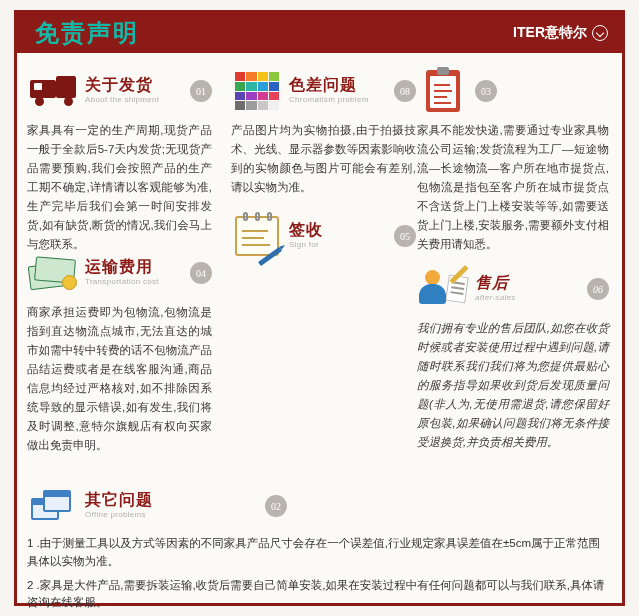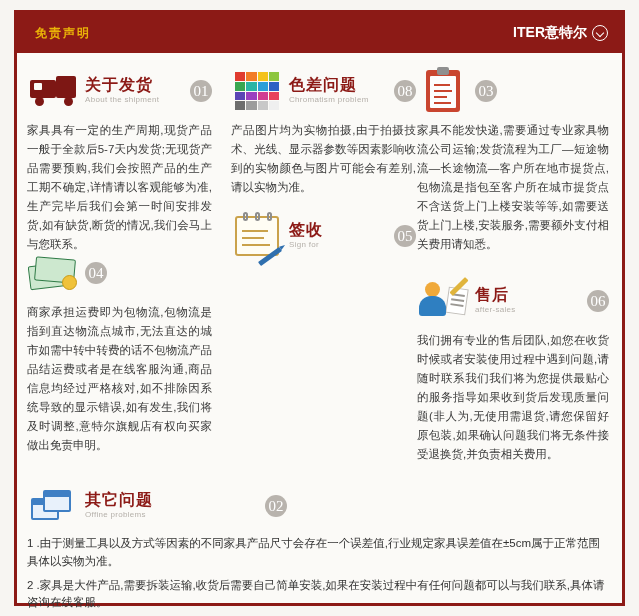--- a/index.html
+++ b/index.html
@@ -29,22 +29,22 @@
     left: 0; top: 0;
     width: 605px;
     height: 40px;
     background: #8c1a16;
     display: flex;
     align-items: center;
     justify-content: space-between;
     padding: 0 14px 0 18px;
   }
   .header-title {
-    color: #eab308;
-    font-size: 12px;
+    color: #14b8a6;
+    font-size: 24px;
     font-weight: bold;
     letter-spacing: 2px;
   }
   .header-brand {
     display: flex;
     align-items: center;
     gap: 5px;
     color: #ffffff;
     font-size: 14px;
     font-weight: bold;
@@ -98,21 +98,21 @@
     color: #b5b0aa;
     letter-spacing: .3px;
     margin-top: 2px;
   }
   .num {
     flex: 0 0 auto;
     width: 22px; height: 22px;
     border-radius: 50%;
     background: #b8b3ad;
     color: #fff;
-    font-size: 15px;
+    font-size: 10px;
     display: flex; align-items: center; justify-content: center;
     font-family: "Liberation Serif", serif;
   }
   .para {
     font-size: 11.5px;
     color: #3a3a3a;
     line-height: 1.65;
     text-align: justify;
     margin-top: 2px;
   }
@@ -335,20 +335,24 @@
 
       <div class="block col1" style="top:192px;">
         <div class="blk-head">
           <div class="icon-box">
             <div class="money">
               <div class="bill b1"></div>
               <div class="bill b2"></div>
               <div class="coin"></div>
             </div>
           </div>
+          <div class="titles">
+            <div class="t-cn">运输费用</div>
+            <div class="t-en">Transportation cost</div>
+          </div>
           <div class="num">04</div>
         </div>
         <div class="para">商家承担运费即为包物流,包物流是指到直达物流点城市,无法直达的城市如需中转中转费的话不包物流产品品结运费或者是在线客服沟通,商品信息均经过严格核对,如不排除因系统导致的显示错误,如有发生,我们将及时调整,意特尔旗舰店有权向买家做出免责申明。</div>
       </div>
 
       <div class="block col2" style="top:155px;">
         <div class="blk-head">
           <div class="icon-box">
             <div class="notepad">
               <div class="pg"></div>
@@ -362,21 +366,21 @@
             </div>
           </div>
           <div class="titles">
             <div class="t-cn">签收</div>
             <div class="t-en">Sign for</div>
           </div>
           <div class="num">05</div>
         </div>
       </div>
 
-      <div class="block col3" style="top:220px;">
+      <div class="block col3" style="top:208px;font-style:italic;">
         <div class="blk-head">
           <div class="icon-box">
             <div class="aftersale">
               <div class="doc">
                   <i style="top:5px"></i>
                   <i style="top:10px"></i>
                   <i style="top:15px"></i>
                 </div>
               <div class="pencil"></div>
               <div class="head"></div>

